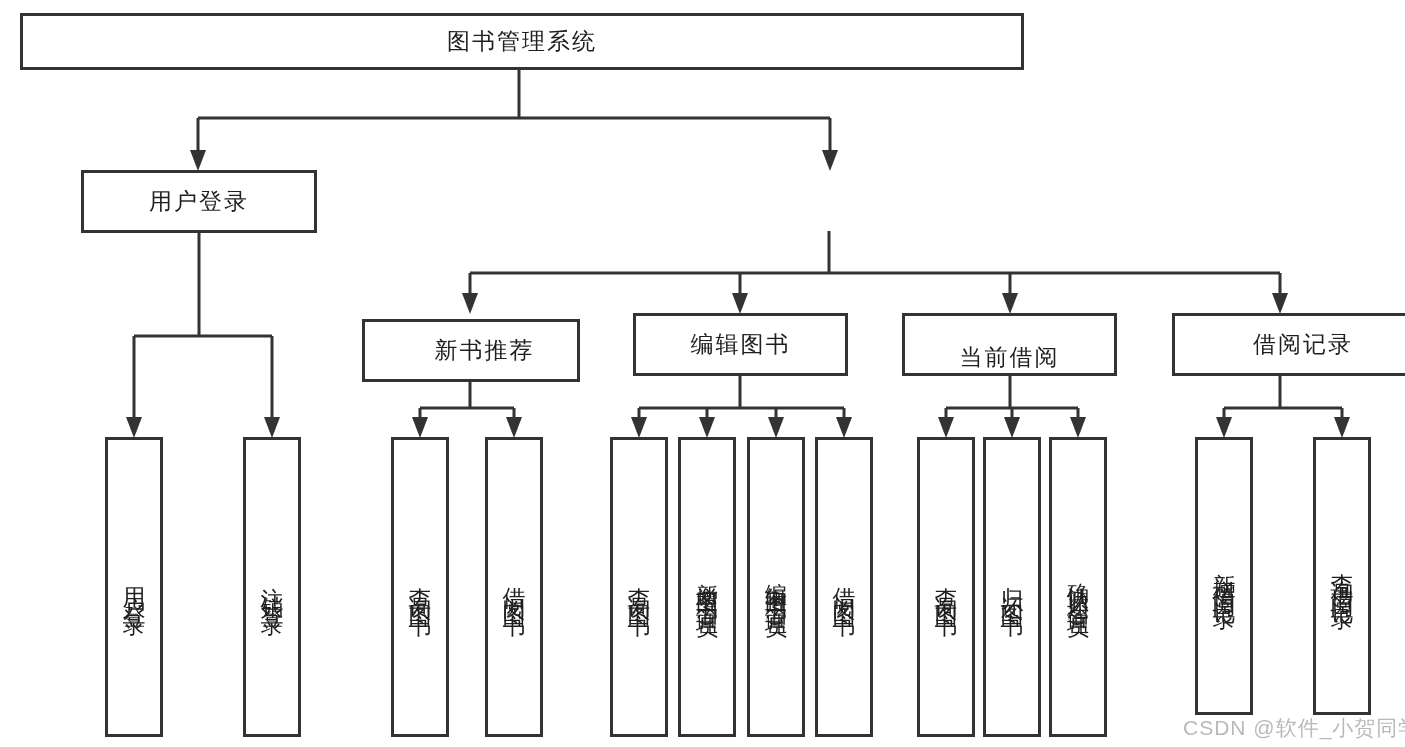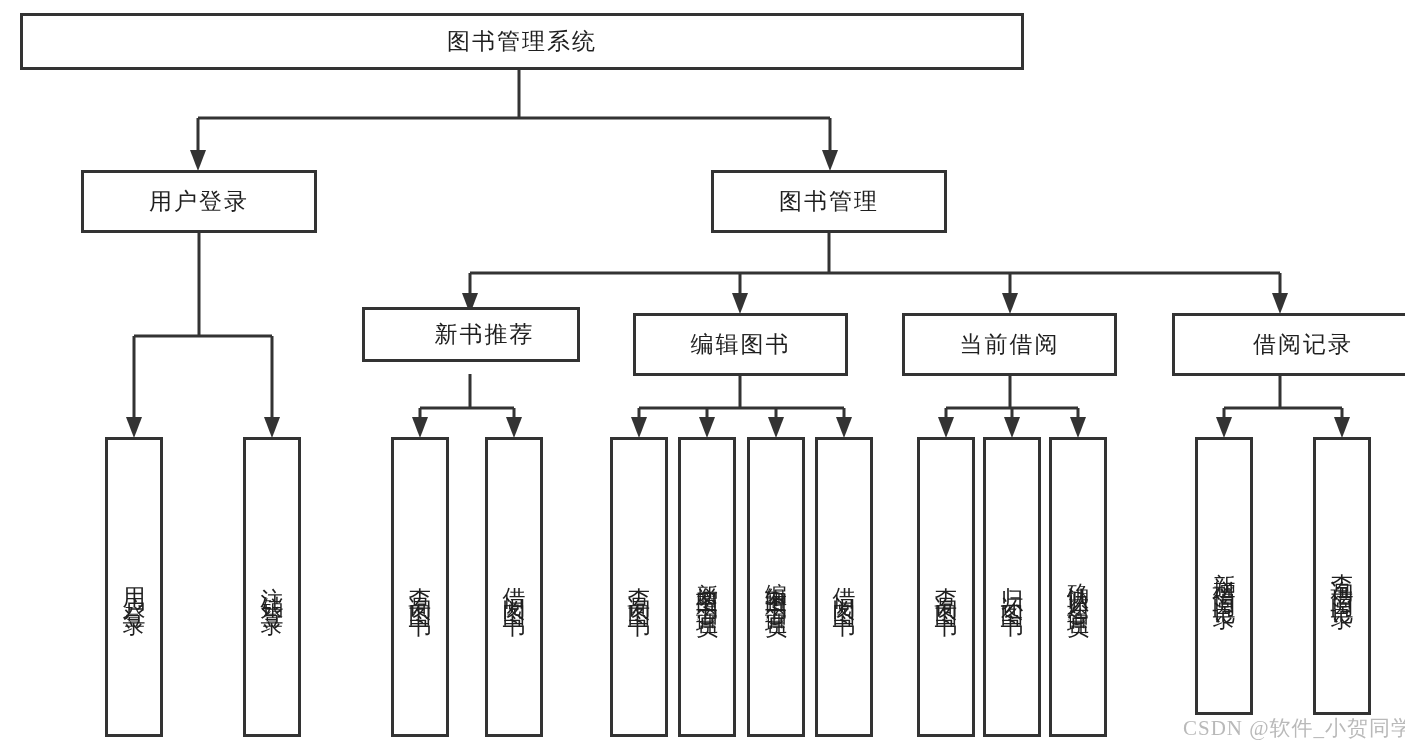--- a/index.html
+++ b/index.html
@@ -1,20 +1,20 @@
 <!DOCTYPE html>
 <html><head>
 <meta charset="utf-8">
 <style>
   html,body{margin:0;padding:0;background:#ffffff;}
   #canvas{
     position:relative;
     width:1405px;height:747px;
     background:#ffffff;
-    font-family:Liberation Serif, serif;
+    font-family:Liberation Sans, sans-serif;
     overflow:hidden;
   }
   #wires{position:absolute;left:0;top:0;width:1405px;height:747px;}
   #wires path{stroke:#333333;stroke-width:3;fill:none;}
   #wires polygon{fill:#333333;stroke:none;}
   .box{
     position:absolute;
     box-sizing:border-box;
     border:3px solid #333333;
     background:#ffffff;
@@ -81,31 +81,28 @@
     <polygon points="1334,417 1350,417 1342,438"></polygon>
   </svg>
 
   <div class="box" style="left:20px;top:13px;width:1004px;height:57px;">
     <span class="h-label">图书管理系统</span>
   </div>
 
   <div class="box" style="left:81px;top:170px;width:236px;height:63px;">
     <span class="h-label">用户登录</span>
   </div>
-  <div class="box" style="left:711px;top:170px;width:236px;height:63px;">
-    <span class="h-label">图书管理</span>
-  </div>
 
-  <div class="box" style="left:362px;top:307px;width:218px;height:55px;padding-left:27px;">
+  <div class="box" style="left:362px;top:319px;width:218px;height:63px;padding-left:27px;">
     <span class="h-label">新书推荐</span>
   </div>
   <div class="box" style="left:633px;top:313px;width:215px;height:63px;">
     <span class="h-label">编辑图书</span>
   </div>
-  <div class="box" style="left:902px;top:313px;width:215px;height:63px;">
+  <div class="box" style="left:902px;top:313px;width:215px;height:63px;align-items:flex-end;">
     <span class="h-label">当前借阅</span>
   </div>
   <div class="box" style="left:1172px;top:313px;width:262px;height:63px;">
     <span class="h-label">借阅记录</span>
   </div>
 
   <div class="box v-box" style="left:105px;top:437px;width:58px;height:300px;">
     <span class="v-label">用户登录</span>
   </div>
   <div class="box v-box" style="left:243px;top:437px;width:58px;height:300px;">

